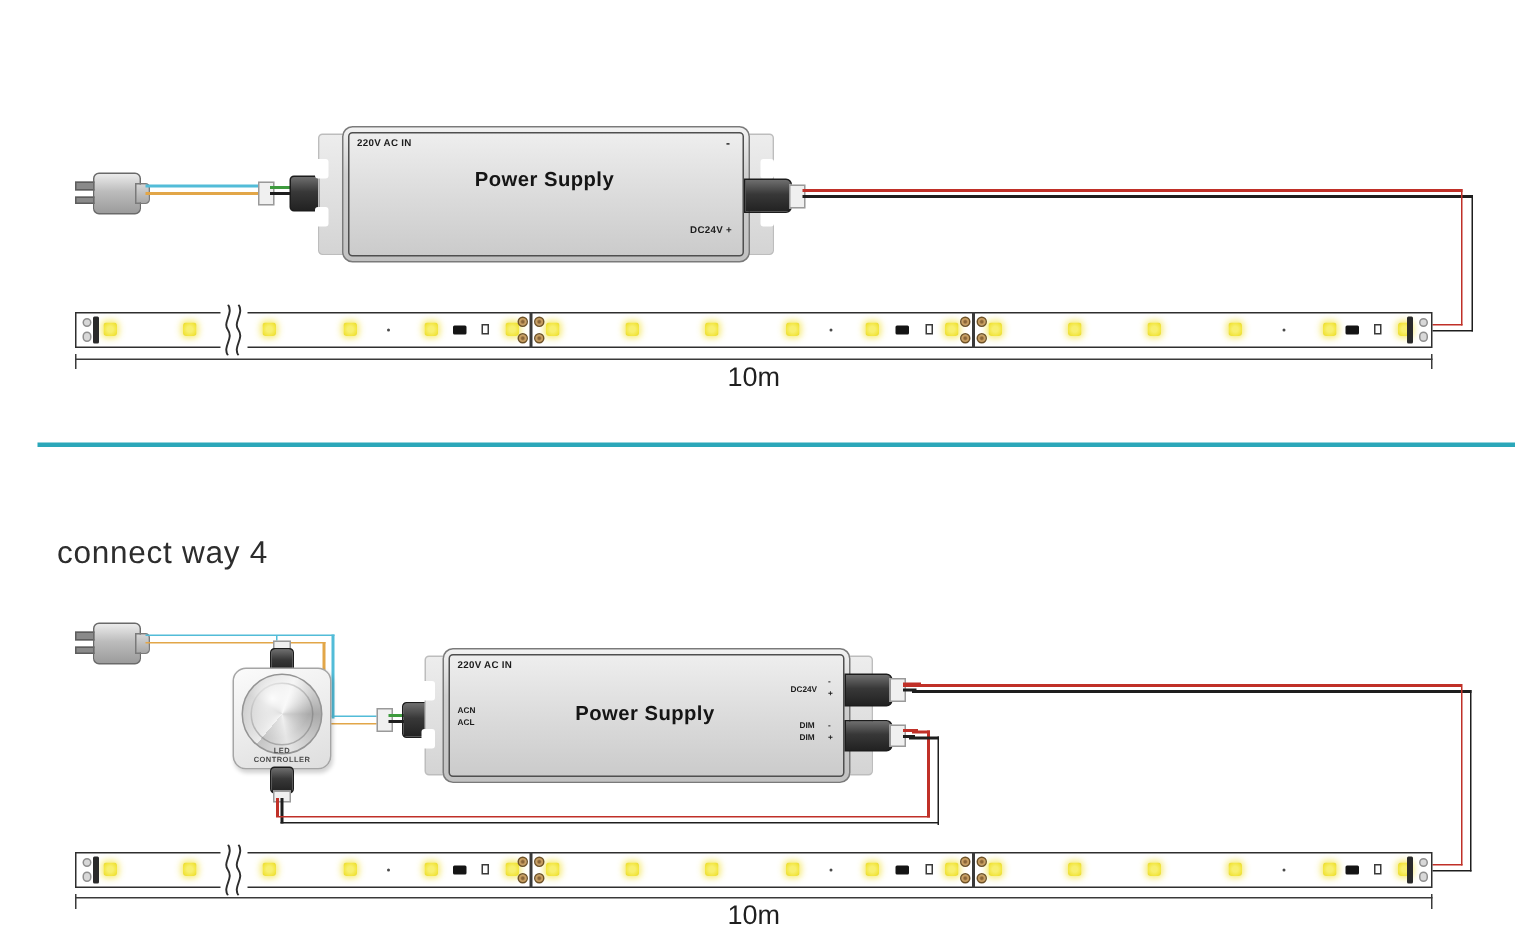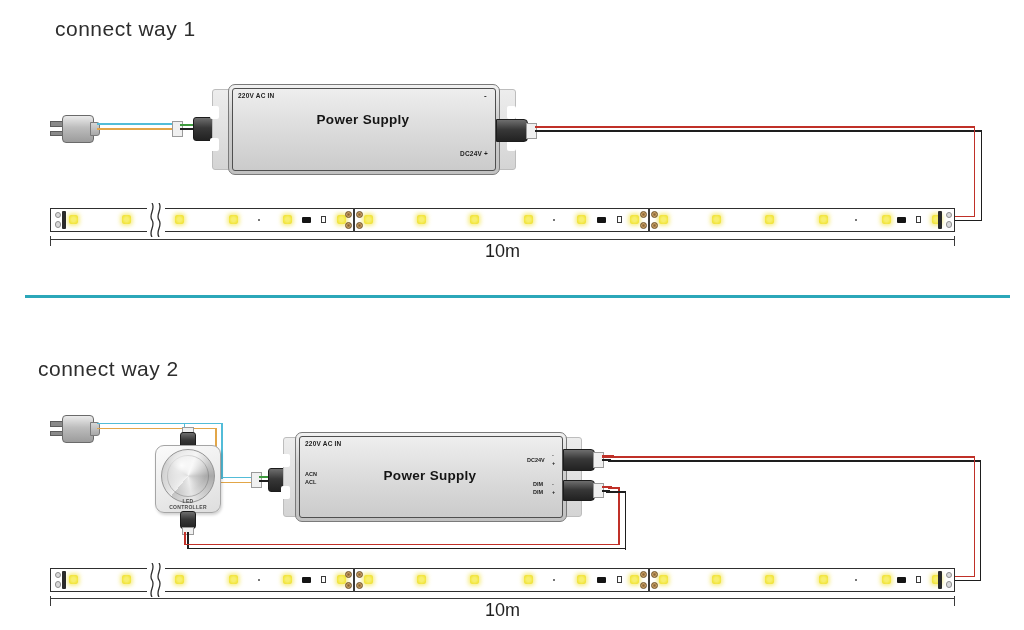--- a/index.html
+++ b/index.html
@@ -60,21 +60,20 @@
   .knob::after{content:"";position:absolute;inset:0;border-radius:50%;
         background:radial-gradient(circle at 38% 30%,rgba(255,255,255,.95),rgba(255,255,255,0) 55%);}
   .ctrl-label{position:absolute;left:0;bottom:2px;width:100%;text-align:center;font-size:5px;
               font-weight:bold;color:#4a4a4a;line-height:1.25;letter-spacing:.3px;}
 </style>
 </head>
 <body>
 
 <div id="canvas">
 
-  <div class="title" style="left:55px;top:17px;">connect way 1</div>
 
   <div class="abs" style="left:50px;top:115px;width:58px;height:27px;">
     <div class="plug-prong" style="left:0;top:6px;width:15px;height:3.6px;"></div>
     <div class="plug-prong" style="left:0;top:15.5px;width:15px;height:3.6px;"></div>
     <div class="plug-body" style="left:12px;top:0;width:30px;height:26px;"></div>
     <div class="plug-neck" style="left:40px;top:7px;width:8px;height:12px;"></div>
   </div>
 
   <div class="wire cyan" style="left:97px;top:122.8px;width:77px;height:1.8px;"></div>
   <div class="wire orange" style="left:97px;top:127.8px;width:77px;height:1.8px;"></div>
@@ -158,21 +157,21 @@
       <div class="endpad" style="left: 894.75px; top: 12px;"></div>
       <div class="endbar" style="left: 887px;"></div>
     </div>
   <div class="dim-line" style="left:50px;top:239px;width:905px;"></div>
   <div class="dim-tick" style="left:50px;top:236px;height:10px;"></div>
   <div class="dim-tick" style="left:953.8px;top:236px;height:10px;"></div>
   <div class="dim-label" style="left:50px;top:241px;width:905px;">10m</div>
 
   <div class="divider" style="left:25px;top:295px;width:985px;height:3px;"></div>
 
-  <div class="title" style="left:38px;top:357px;">connect way 2</div>
+  <div class="title" style="left:38px;top:357px;">connect way 4</div>
 
   <div class="abs" style="left:50px;top:415px;width:58px;height:27px;">
     <div class="plug-prong" style="left:0;top:6px;width:15px;height:3.6px;"></div>
     <div class="plug-prong" style="left:0;top:15.5px;width:15px;height:3.6px;"></div>
     <div class="plug-body" style="left:12px;top:0;width:30px;height:26px;"></div>
     <div class="plug-neck" style="left:40px;top:7px;width:8px;height:12px;"></div>
   </div>
 
   <div class="wire cyan" style="left:97px;top:422.5px;width:126px;height:1.8px;"></div>
   <div class="wire orange" style="left:97px;top:427.5px;width:120px;height:1.8px;"></div>

